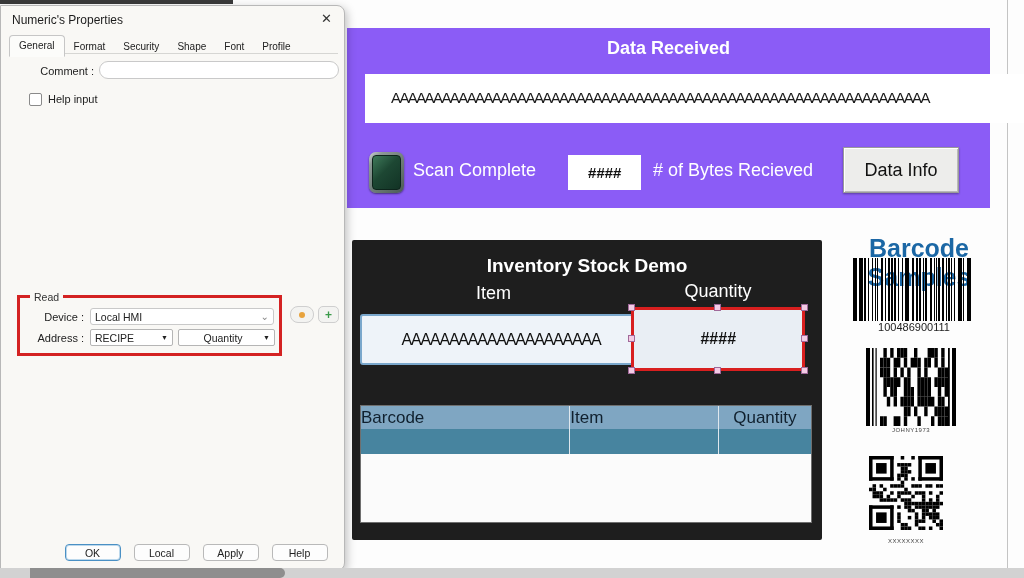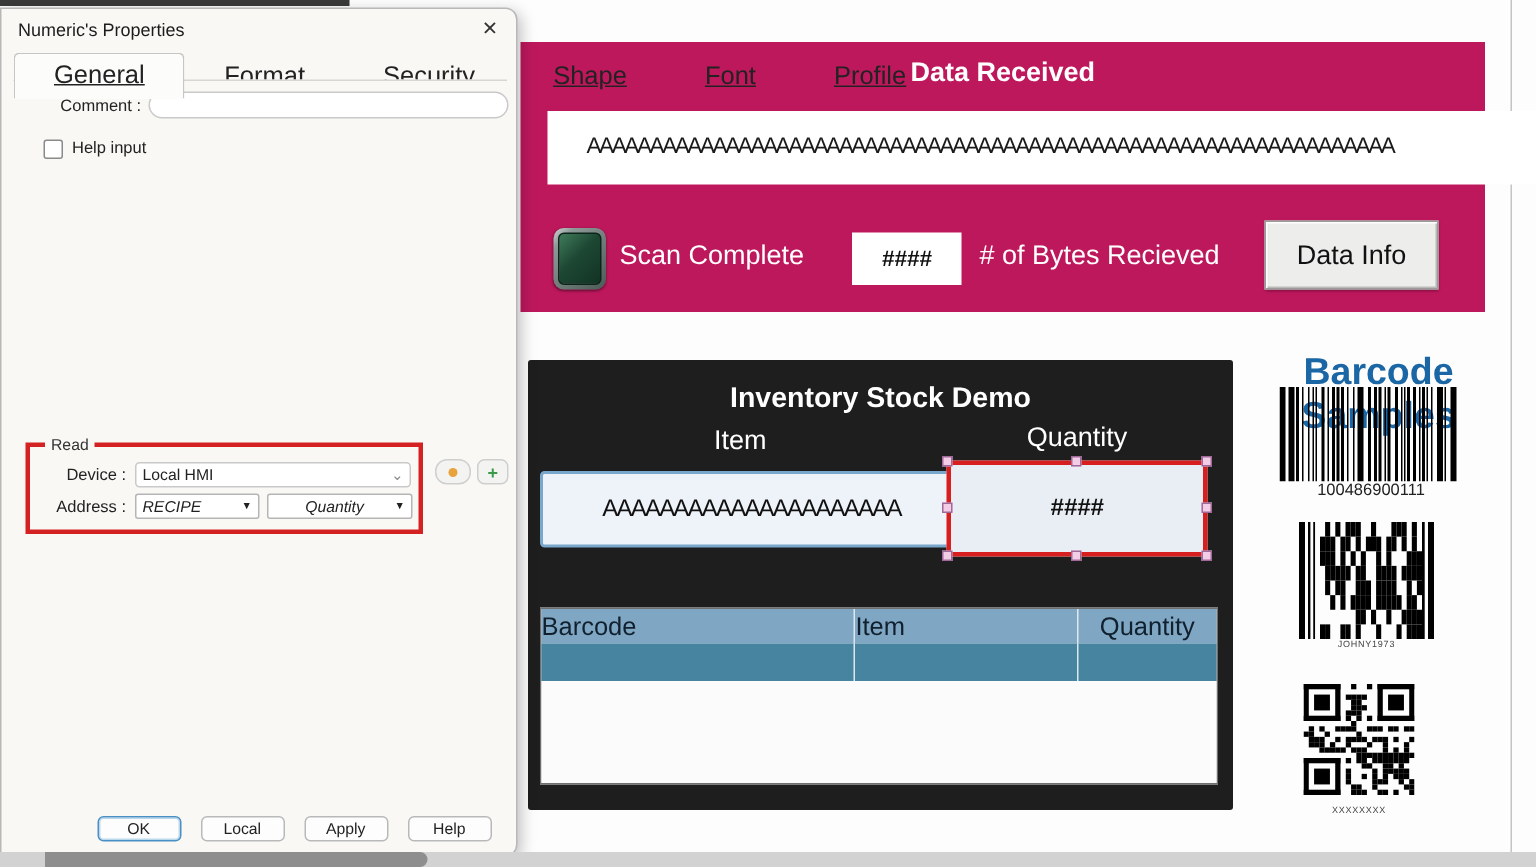--- a/index.html
+++ b/index.html
@@ -7,21 +7,21 @@
   body { font-family:"Liberation Sans", sans-serif; background:#fdfdfd; }
   .screen { position:relative; width:1024px; height:578px; background:#fdfdfd; }
 
   
   .top-strip { position:absolute; left:0; top:0; width:233px; height:4px; background:#3a3a3a; }
   .right-edge { position:absolute; left:1007px; top:0; width:1px; height:578px; background:#c4c4c4; }
   .bottom-bar { position:absolute; left:0; top:568px; width:1024px; height:10px; background:#d2d2d2; }
   .bottom-bar .thumb { position:absolute; left:30px; top:0; width:255px; height:10px; background:#8e8e8e; border-radius:0 5px 5px 0; }
 
   
-  .dr-panel { position:absolute; left:347px; top:28px; width:643px; height:180px; background:#be185d; }
+  .dr-panel { position:absolute; left:347px; top:28px; width:643px; height:180px; background:#8b5cf6; }
   .dr-title { position:absolute; left:0; top:10px; width:100%; text-align:center; color:#fff; font-size:18px; font-weight:bold; }
   .dr-databox { position:absolute; left:18px; top:46px; width:692px; height:49px; background:#fff; }
   .dr-databox span { position:absolute; left:26px; top:15px; font-size:15px; letter-spacing:-1.6px; color:#1a1a1a; white-space:nowrap; }
   .scan-btn { position:absolute; left:22px; top:124px; width:35px; height:41px; border-radius:7px;
       background:linear-gradient(135deg,#cfd6d4 0%,#8d9996 18%,#4a5a55 100%); padding:3px;
       box-shadow:0 1px 2px rgba(0,0,0,.5); }
   .scan-btn .face { width:100%; height:100%; border-radius:4px;
       background:linear-gradient(135deg,#3f7a5a 0%,#1d4733 45%,#123325 100%); border:1px solid #0d241b; }
   .scan-label { position:absolute; left:66px; top:132px; color:#fff; font-size:18px; }
   .bytes-box { position:absolute; left:221px; top:127px; width:73px; height:35px; background:#fff; display:flex; align-items:center; justify-content:center; }
@@ -62,39 +62,39 @@
   .bc3 { position:absolute; left:869px; top:456px; }
   .bc3-cap { position:absolute; left:869px; top:538px; width:74px; text-align:center; font-size:6px; color:#444; letter-spacing:.5px; }
 
   
   .dlg { position:absolute; left:0; top:5px; width:345px; height:566px; background:#f9f8f5; border:1px solid #b8b8b8;
       border-radius:0 8px 8px 0; box-shadow:2px 3px 10px rgba(0,0,0,.25); }
   .dlg-titlebar { position:absolute; left:0; top:0; width:100%; height:26px; }
   .dlg-title { position:absolute; left:11px; top:7px; font-size:12px; color:#1c1c1c; }
   .dlg-close { position:absolute; right:12px; top:5px; font-size:13px; color:#333; cursor:default; }
   .tabbar { position:absolute; left:8px; top:29px; display:flex; align-items:flex-end; }
-  .tab { font-size:17px; color:#222; padding:4px 26px 5px; cursor:default;text-decoration:underline; }
+  .tab { font-size:10px; color:#222; padding:4px 9px 5px; cursor:default; }
   .tab.active { background:#fcfcfa; border:1px solid #c6c6c6; border-bottom:1px solid #fcfcfa; border-radius:4px 4px 0 0; position:relative; z-index:2; }
   .tab-pane { position:absolute; left:8px; top:47px; width:329px; height:490px; background:#f9f8f5; border-top:1px solid #d6d6d3; }
 
   .comment-label { position:absolute; left:0px; top:11px; width:85px; text-align:right; font-size:11px; color:#222; }
   .comment-input { position:absolute; left:90px; top:7px; width:240px; height:18px; background:#fff; border:1px solid #c9c9c9; border-radius:9px; font-size:11px; padding:0 8px; }
   .allowrow { position:absolute; left:20px; top:32px; width:309px; height:26px; display:flex; align-items:center; }
   .checkbox { width:13px; height:13px; border:1px solid #8a8a8a; border-radius:2px; background:#fff; margin-right:6px; }
   .allow-label { font-size:11px; color:#222; }
 
   .read-box { position:absolute; left:8px; top:241px; width:265px; height:61px; border:3px solid #d42222; }
   .read-legend { position:absolute; left:10px; top:-7px; background:#f9f8f5; padding:0 4px; font-size:10.5px; color:#333; }
   .dev-label { position:absolute; left:6px; top:13px; width:58px; text-align:right; font-size:11px; color:#222; }
   .dev-combo { position:absolute; left:70px; top:10px; width:184px; height:17px; background:#fff; border:1px solid #c9c9c9; border-radius:3px;
       font-size:10.5px; color:#222; display:flex; align-items:center; padding:0 4px; }
   .dev-combo .chev { margin-left:auto; color:#888; font-size:10px; }
   .addr-label { position:absolute; left:6px; top:34px; width:58px; text-align:right; font-size:11px; color:#222; }
   .combo { position:absolute; height:17px; background:#fff; border:1px solid #b5b5b5; border-radius:2px; font-size:10.5px; color:#222;
-      display:flex; align-items:center; padding:0 4px; top:31px;font-style:italic; }
+      display:flex; align-items:center; padding:0 4px; top:31px; }
   .combo .caret { margin-left:auto; color:#222; font-size:7px; }
   .addr-combo1 { left:70px; width:83px; }
   .addr-combo2 { left:158px; width:97px; justify-content:center; }
   .addr-combo2 .txt { margin-left:auto; }
 
   .iconbtn { position:absolute; top:252px; height:17px; border:1px solid #cfcfcf; border-radius:8px; background:#f3f3f1; display:flex; align-items:center; justify-content:center; }
   .iconbtn.tag { left:281px; width:24px; }
   .iconbtn.addr { left:309px; width:21px; border-radius:5px; }
   .dot { width:6px; height:6px; border-radius:50%; background:#e8a33d; }
   .plus { color:#3a9a4a; font-size:12px; font-weight:bold; line-height:1; }

